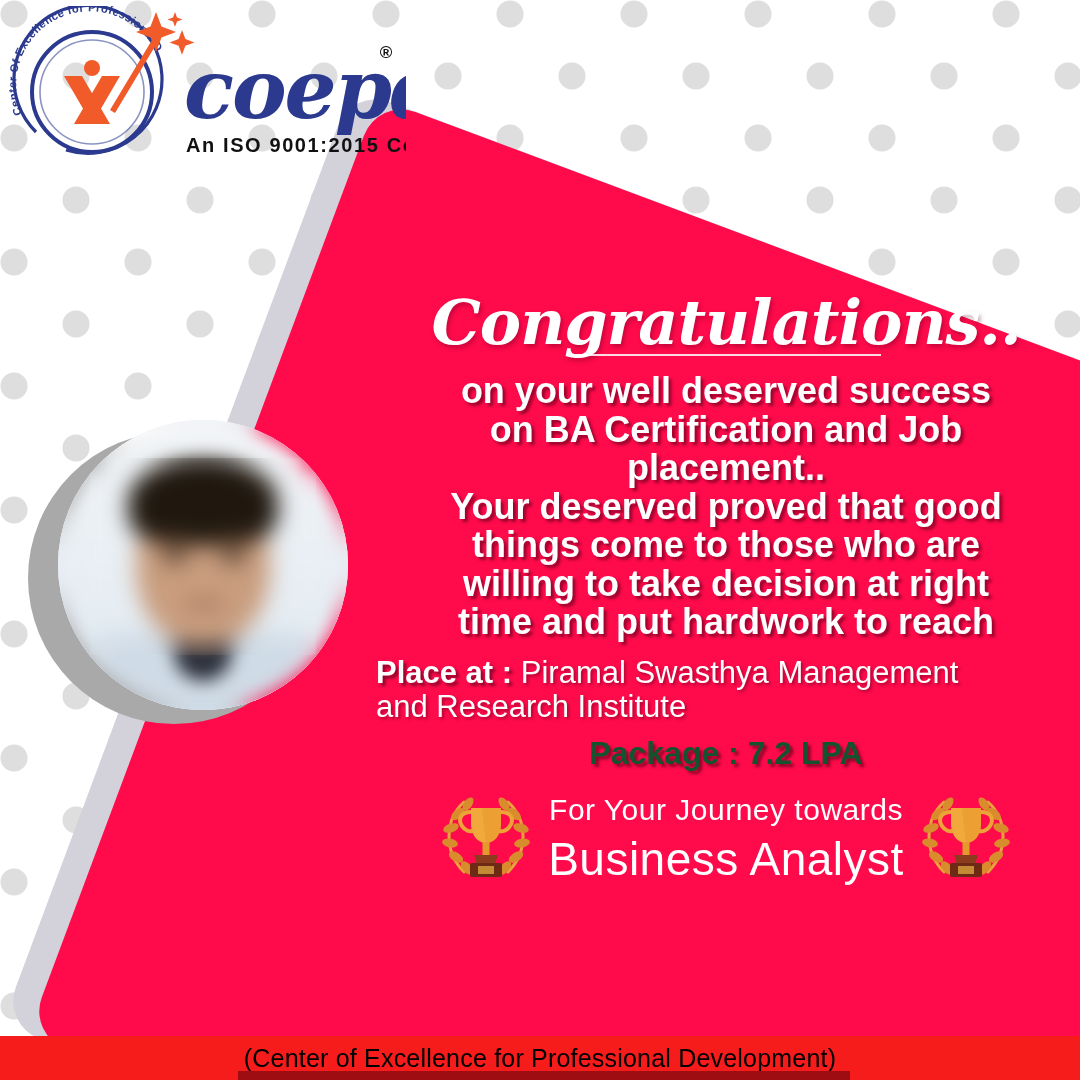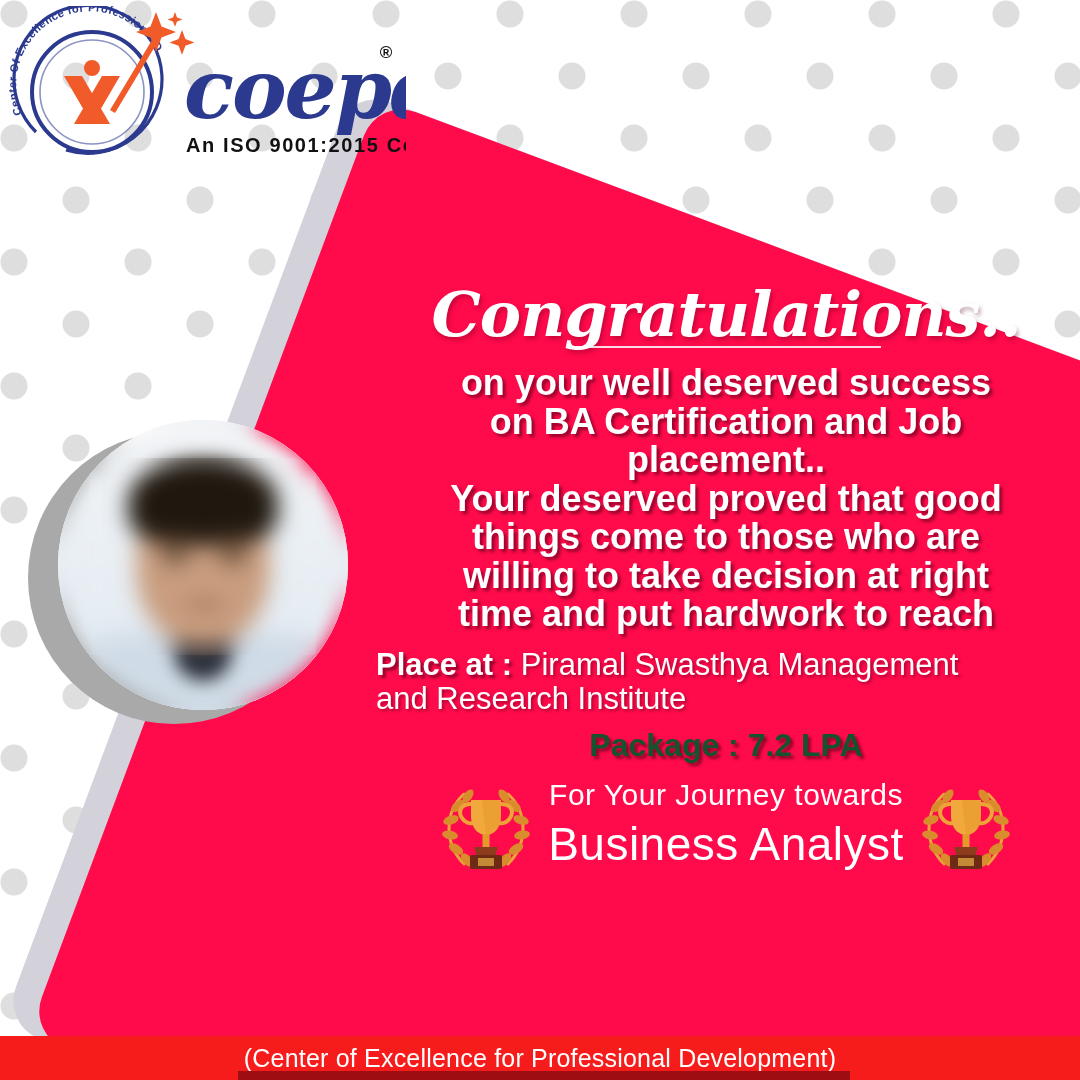--- a/index.html
+++ b/index.html
@@ -74,21 +74,21 @@
   .photo .eyeL{ left:36%; top:45%; width:9%; height:4%; background:#3a2a1c; }
   .photo .eyeR{ left:56%; top:45%; width:9%; height:4%; background:#3a2a1c; }
   .photo .mouth{ position:absolute; left:43%; top:62%; width:15%; height:3%; background:#9c6a55; border-radius:50%; }
   .photo .blur{ position:absolute; inset:0; backdrop-filter:blur(9px); }
   .photo .px{
     position:absolute; left:11%; top:13%; width:78%; height:68%;
     backdrop-filter:blur(7px);
   }
 
   
-  .content{ position:absolute; left:376px; top:284px; width:700px; }
+  .content{ position:absolute; left:376px; top:292px; width:700px; }
 
   .headline{
     font-family:"DejaVu Serif", serif;
     font-style:italic; font-weight:700;
     font-size:62px; color:#ffffff; text-align:center;
     letter-spacing:-1px; line-height:1; position:relative;
     text-shadow:2px 3px 4px rgba(90,0,25,.35);
   }
   .headline::after{
     content:""; position:absolute; left:50%; transform:translateX(-50%);
@@ -114,42 +114,42 @@
     font-weight:400; text-shadow:2px 2px 3px rgba(70,0,20,.45);
   }
   .package{
     margin-top:10px; text-align:center; color:#14532d;
     font-size:32px; font-weight:700;
     text-shadow:3px 3px 3px rgba(70,0,20,.6);
   }
 
   
   .journey{
-    margin-top:14px; display:flex; align-items:flex-start; justify-content:center; gap:14px;
+    margin-top:14px; display:flex; align-items:flex-end; justify-content:center; gap:14px;
   }
   .journey .txt{ text-align:center; color:#ffffff; }
   .journey .small{ font-size:30px; font-weight:400; letter-spacing:.5px; }
   .journey .role{ font-size:46px; font-weight:400; letter-spacing:.5px; margin-top:5px; }
   .trophy{ width:96px; height:100px; flex:0 0 auto; }
 
   
   .tagline{
     position:absolute; left:0; top:978px; width:1080px;
     text-align:center; color:#0a0a0a;
     font-weight:700; font-size:25px; letter-spacing:.9px; line-height:1.28;
   }
 
   
   .footer{
     position:absolute; left:0; bottom:0; width:1080px; height:44px;
     background:#f61c1c;
   }
   .footer .ftxt{
     position:absolute; inset:0; display:flex; align-items:center; justify-content:center;
-    color:#ffffff; font-size:25px; font-weight:400; letter-spacing:.2px;
+    color:#000000; font-size:25px; font-weight:400; letter-spacing:.2px;
   }
   .footer .darkbar{
     position:absolute; left:238px; bottom:0; width:612px; height:9px;
     background:#9e0d12;
   }
 </style>
 </head>
 <body>
 
 <div class="stage">

